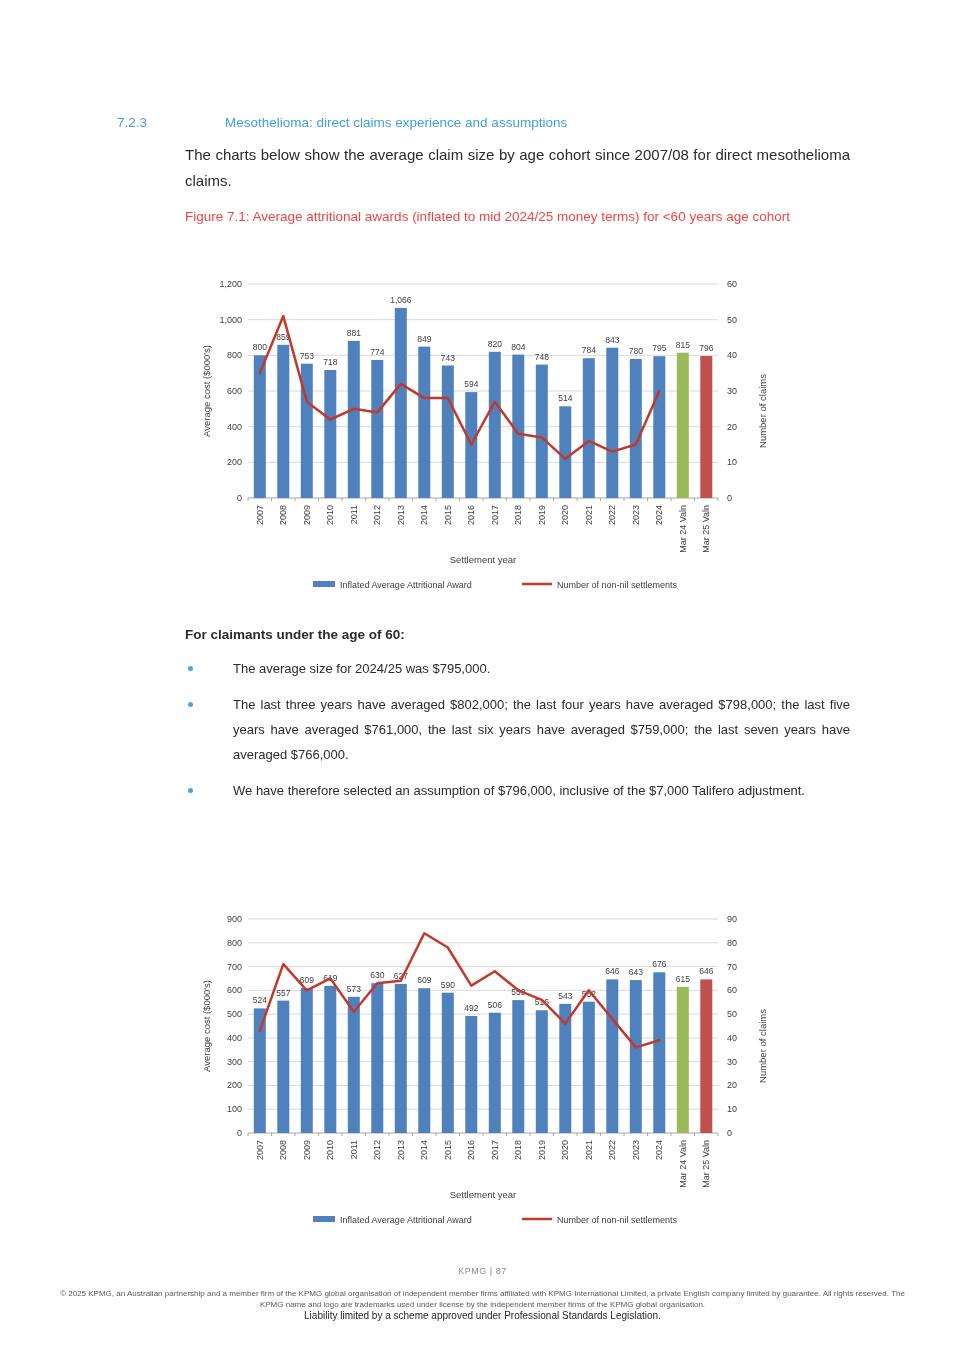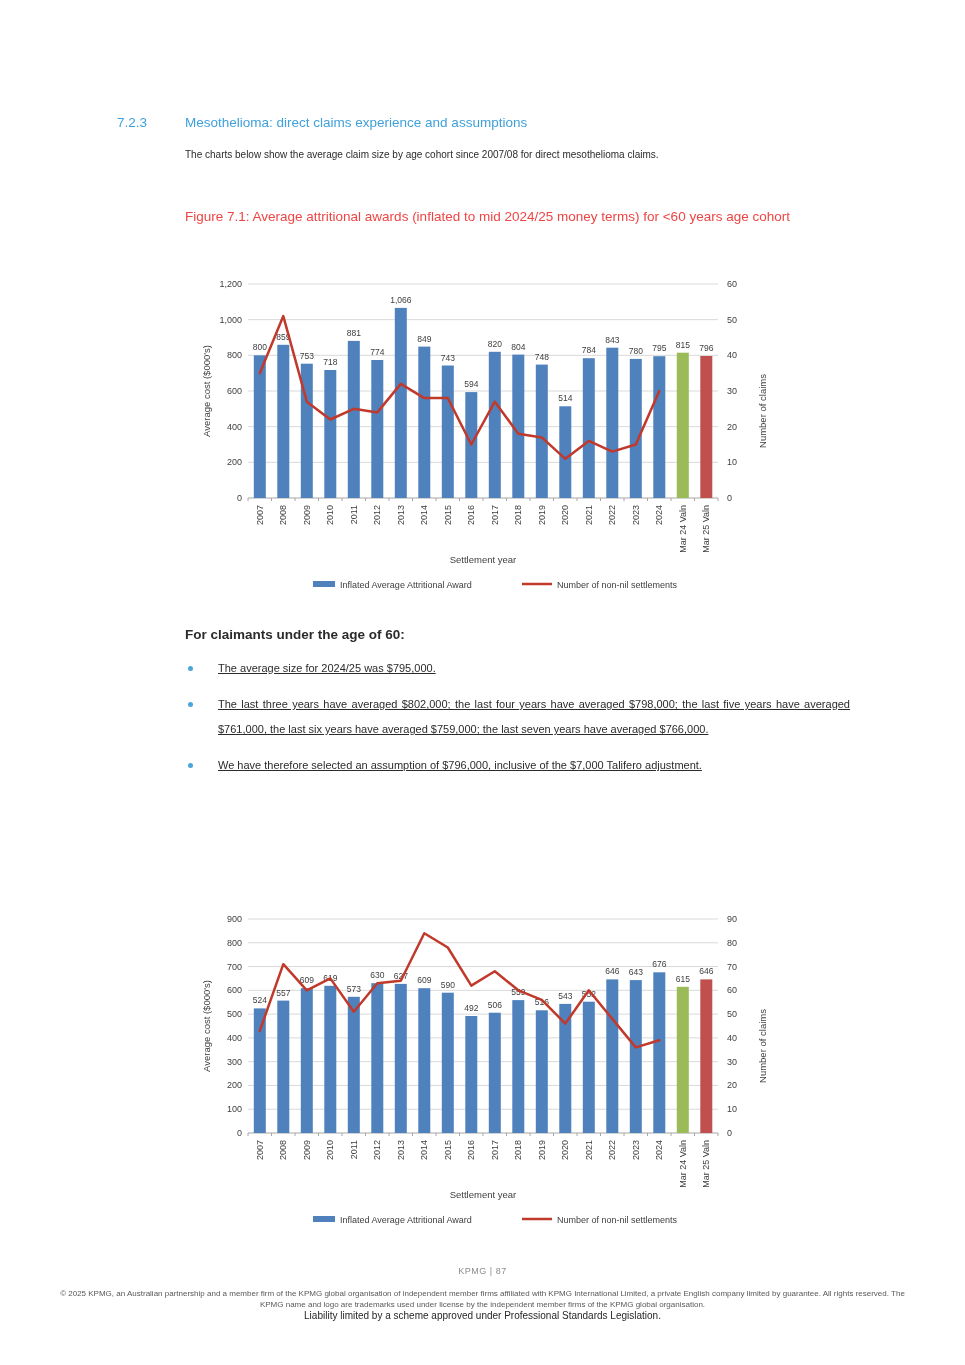--- a/index.html
+++ b/index.html
@@ -3,27 +3,27 @@
 <meta charset="utf-8">
 <style>
   html,body{margin:0;padding:0;background:#e8e8e8;}
   .page{
     position:relative; width:965px; height:1365px; background:#ffffff;
     font-family:"Liberation Sans", sans-serif; color:#2b2b2b; overflow:hidden;
     margin:0 auto;
   }
   .section-head{
     position:absolute; left:117px; top:115px; width:745px; display:flex;
-    font-size:13.5px; color:#3fa0da;
+    font-size:13.5px; color:#3fa0da;gap:40px;
   }
   .section-num{width:68px; flex:0 0 68px;}
   .section-title{flex:1;}
   .intro{
     position:absolute; left:185px; top:142px; width:665px;
-    font-size:10px; line-height:26px; text-align:justify; color:#2b2b2b;
+    font-size:15px; line-height:26px; text-align:justify; color:#2b2b2b;
   }
   .fig-caption{
     position:absolute; left:185px; width:672px;
     font-size:13.5px; line-height:24px; color:#ef4444;
   }
   .fig1-caption{top:205px;}
   .fig2-caption{top:838px;}
   .chart-wrap{position:absolute; left:200px; width:575px; height:335px;}
   .chart1{top:266px;}
   .chart2{top:901px;}
@@ -32,21 +32,21 @@
     position:absolute; left:185px; top:622px; width:665px;
     font-size:13.5px; line-height:25px;font-weight:bold;
   }
   .bullets{position:absolute; left:185px; top:656px; width:665px;}
   .bullet{display:flex; margin-bottom:11px;}
   .dot{
     flex:0 0 5px; width:5px; height:5px; border-radius:50%;
     background:#4ba4da; margin:10px 0 0 3px;
   }
   .btext{
-    margin-left:25px; font-size:11px; line-height:25px; text-align:justify;text-decoration:underline;
+    margin-left:40px; font-size:13px; line-height:25px; text-align:justify;
   }
   .footer-pagenum{
     position:absolute; left:0; right:0; top:1266px; text-align:center;
     font-size:9px; color:#8c8c8c; letter-spacing:0.5px;
   }
   .footer-copy{
     position:absolute; left:55px; right:55px; top:1288px; text-align:center;
     font-size:8px; line-height:11px; color:#595959;
   }
   .footer-liability{

